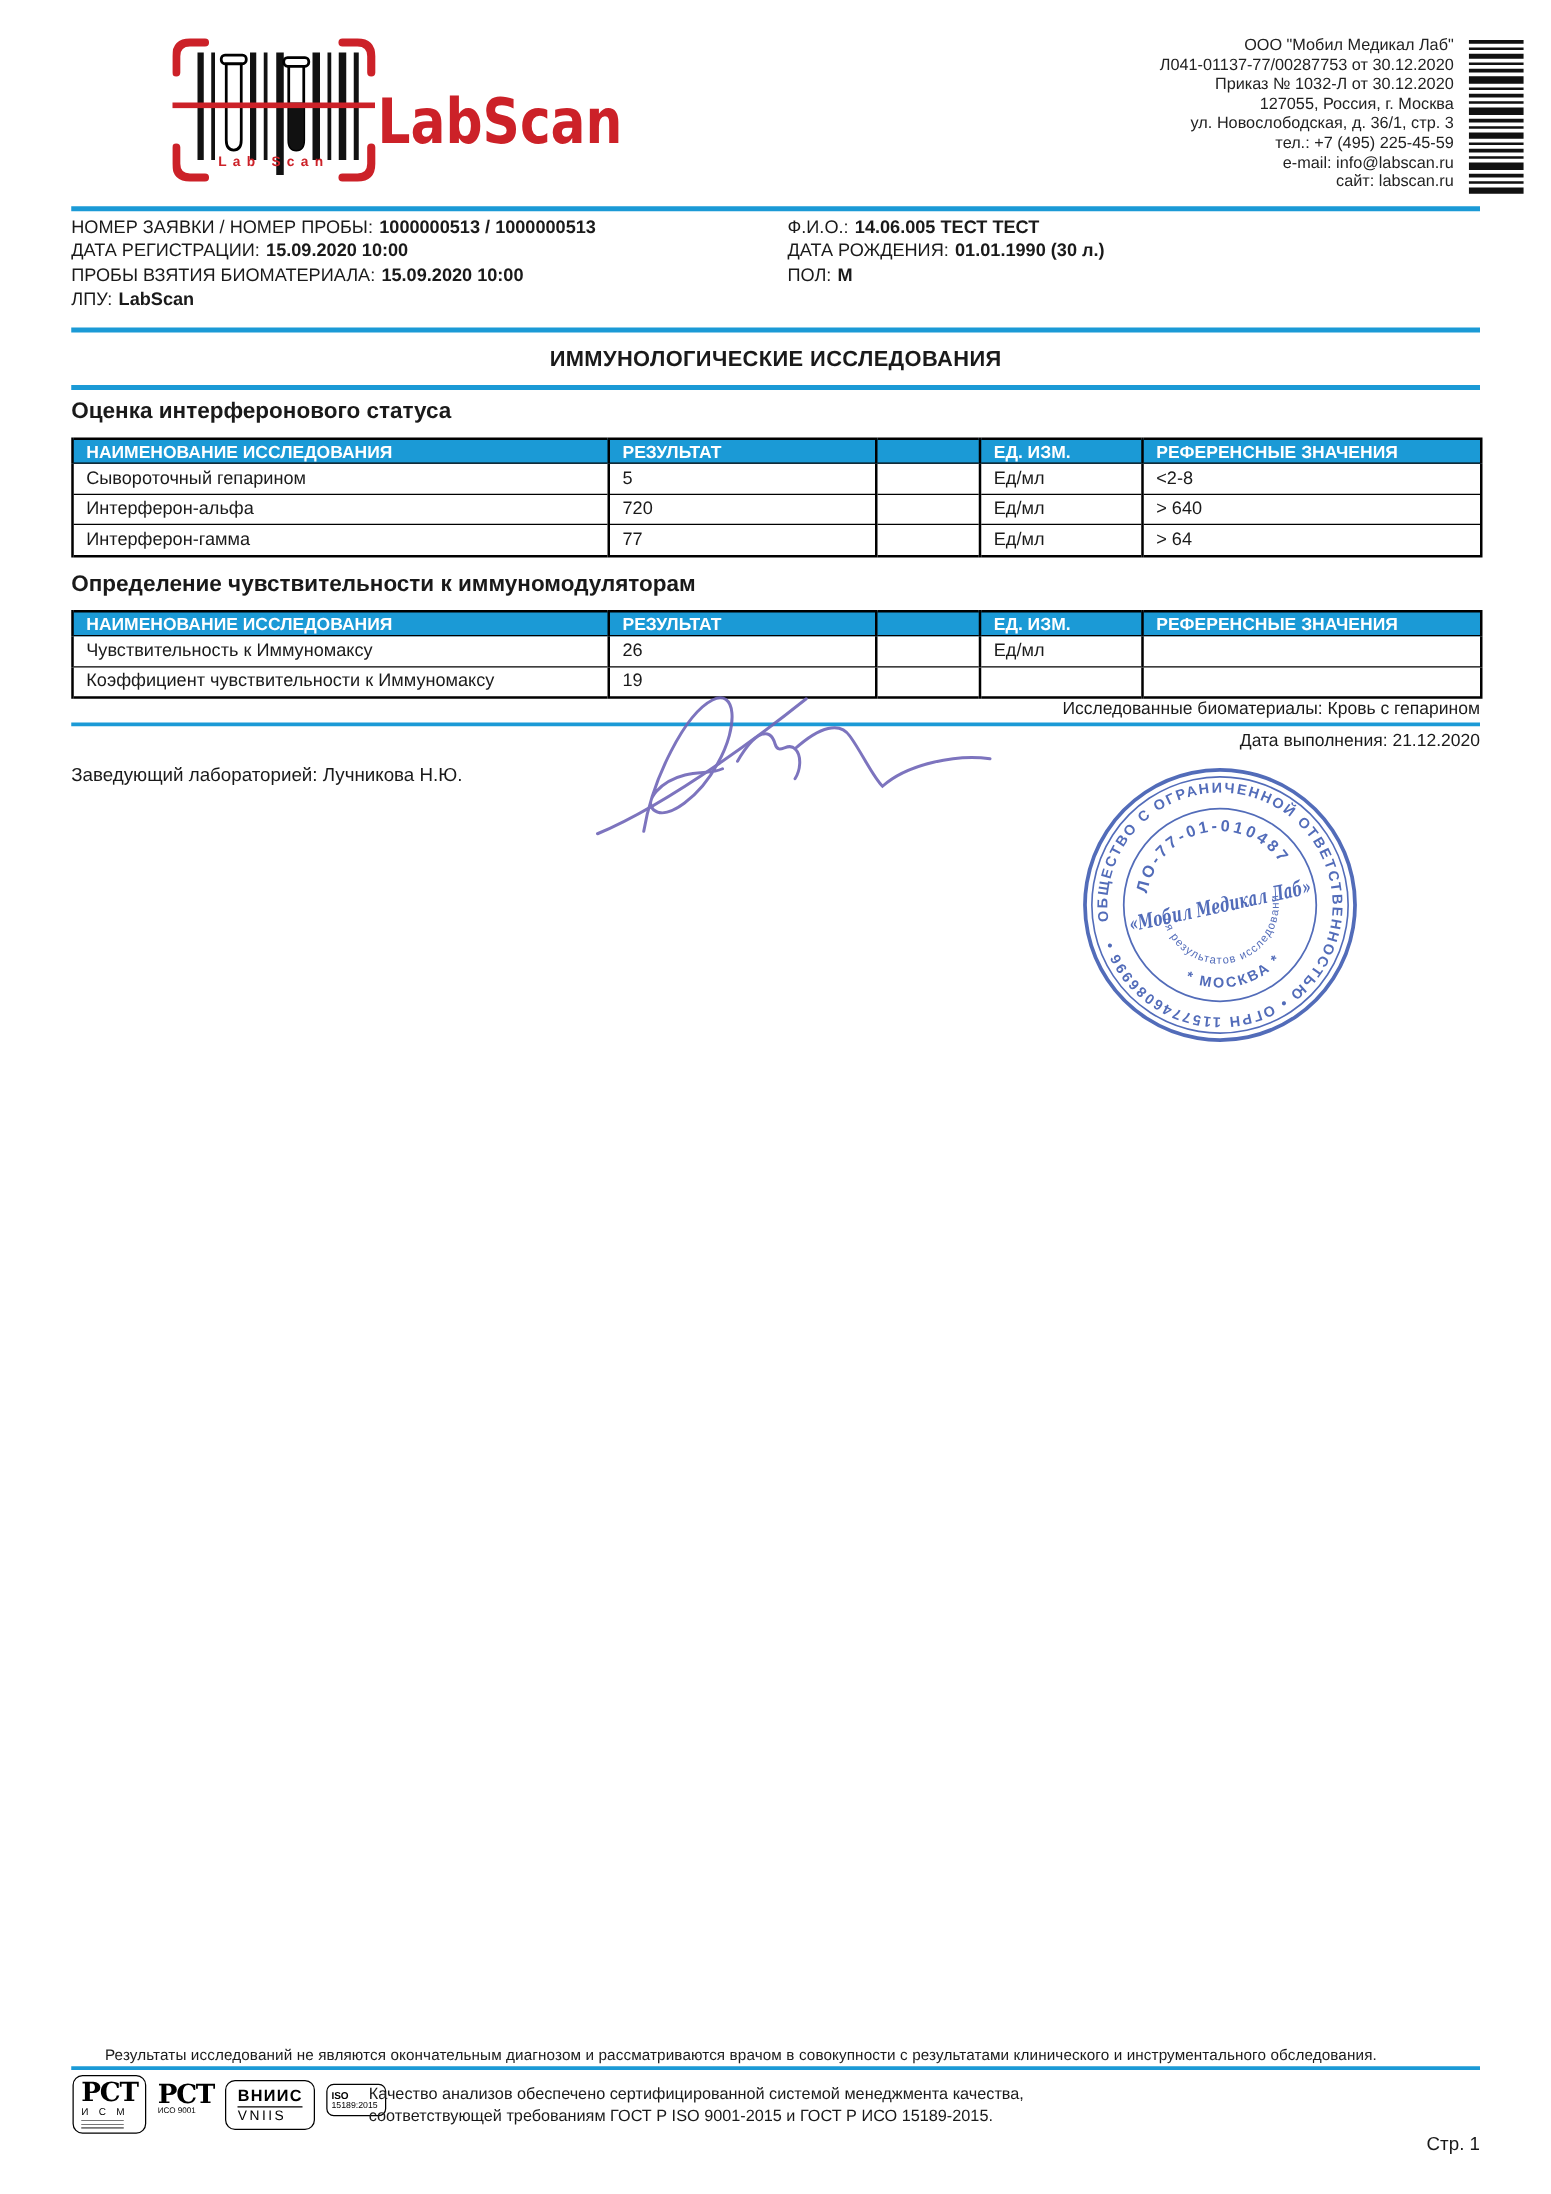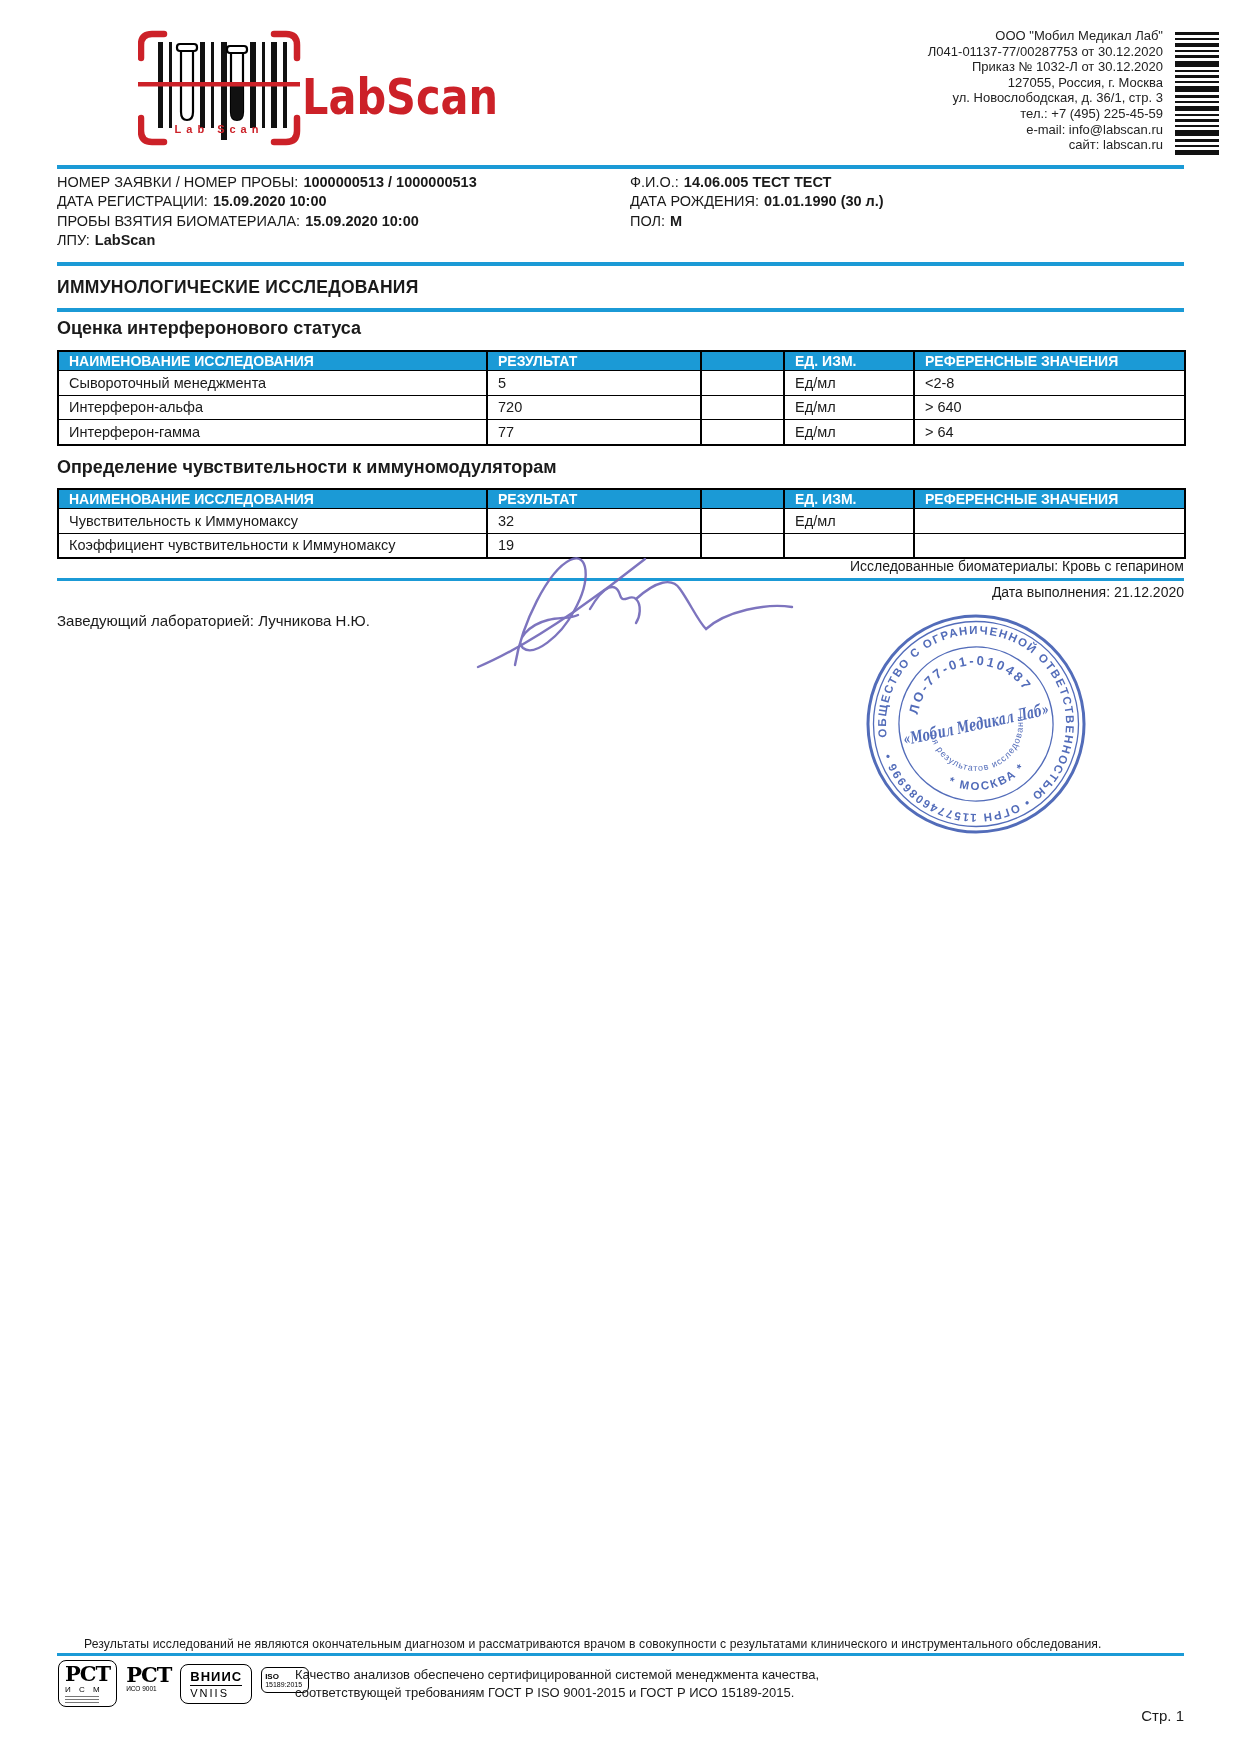--- a/index.html
+++ b/index.html
@@ -24,21 +24,21 @@
 
   
   .patient{position:absolute;left:57px;top:173px;width:1127px;font-size:14.5px}
   .pcol{position:absolute;top:0}
   .pcol.left{left:0}
   .pcol.right{left:573px}
   .info-line{height:19.3px;line-height:19.3px;white-space:nowrap}
   .info-line .lbl{margin-right:5px}
   .info-line b{font-weight:bold}
 
-  .rpt-title{position:absolute;left:57px;top:277px;width:1127px;margin:0;text-align:left;
+  .rpt-title{position:absolute;left:57px;top:277px;width:1127px;margin:0;text-align:center;
              font-size:17.5px;font-weight:bold;letter-spacing:.3px}
   .sec{position:absolute;left:57px;margin:0;font-size:18px;font-weight:bold}
   .s1{top:318px}.s2{top:457px}
 
   
   .tbl{position:absolute;left:57px;width:1127px;border-collapse:collapse;table-layout:fixed;
        font-size:14.5px;border:2px solid #000;background:#fff}
   .t1{top:350px}.t2{top:488px}
   .tbl th{background:#1b9ad6;color:#fff;font-size:14px;font-weight:bold;text-align:left;
           padding:0 10px;height:18px}
@@ -207,21 +207,21 @@
         <tr>
       <th>НАИМЕНОВАНИЕ ИССЛЕДОВАНИЯ</th>
       <th>РЕЗУЛЬТАТ</th>
       <th></th>
       <th>ЕД. ИЗМ.</th>
       <th>РЕФЕРЕНСНЫЕ ЗНАЧЕНИЯ</th>
     </tr>
       </thead>
     <tbody>
         <tr>
-          <td>Сывороточный менеджмента</td>
+          <td>Сывороточный гепарином</td>
           <td>5</td>
           <td></td>
           <td>Ед/мл</td>
           <td>&lt;2-8</td>
         </tr>
         <tr>
           <td>Интерферон-альфа</td>
           <td>720</td>
           <td></td>
           <td>Ед/мл</td>
@@ -251,21 +251,21 @@
       <th>НАИМЕНОВАНИЕ ИССЛЕДОВАНИЯ</th>
       <th>РЕЗУЛЬТАТ</th>
       <th></th>
       <th>ЕД. ИЗМ.</th>
       <th>РЕФЕРЕНСНЫЕ ЗНАЧЕНИЯ</th>
     </tr>
       </thead>
     <tbody>
         <tr>
           <td>Чувствительность к Иммуномаксу</td>
-          <td>32</td>
+          <td>26</td>
           <td></td>
           <td>Ед/мл</td>
           <td></td>
         </tr>
         <tr>
           <td>Коэффициент чувствительности к Иммуномаксу</td>
           <td>19</td>
           <td></td>
           <td></td>
           <td></td>

